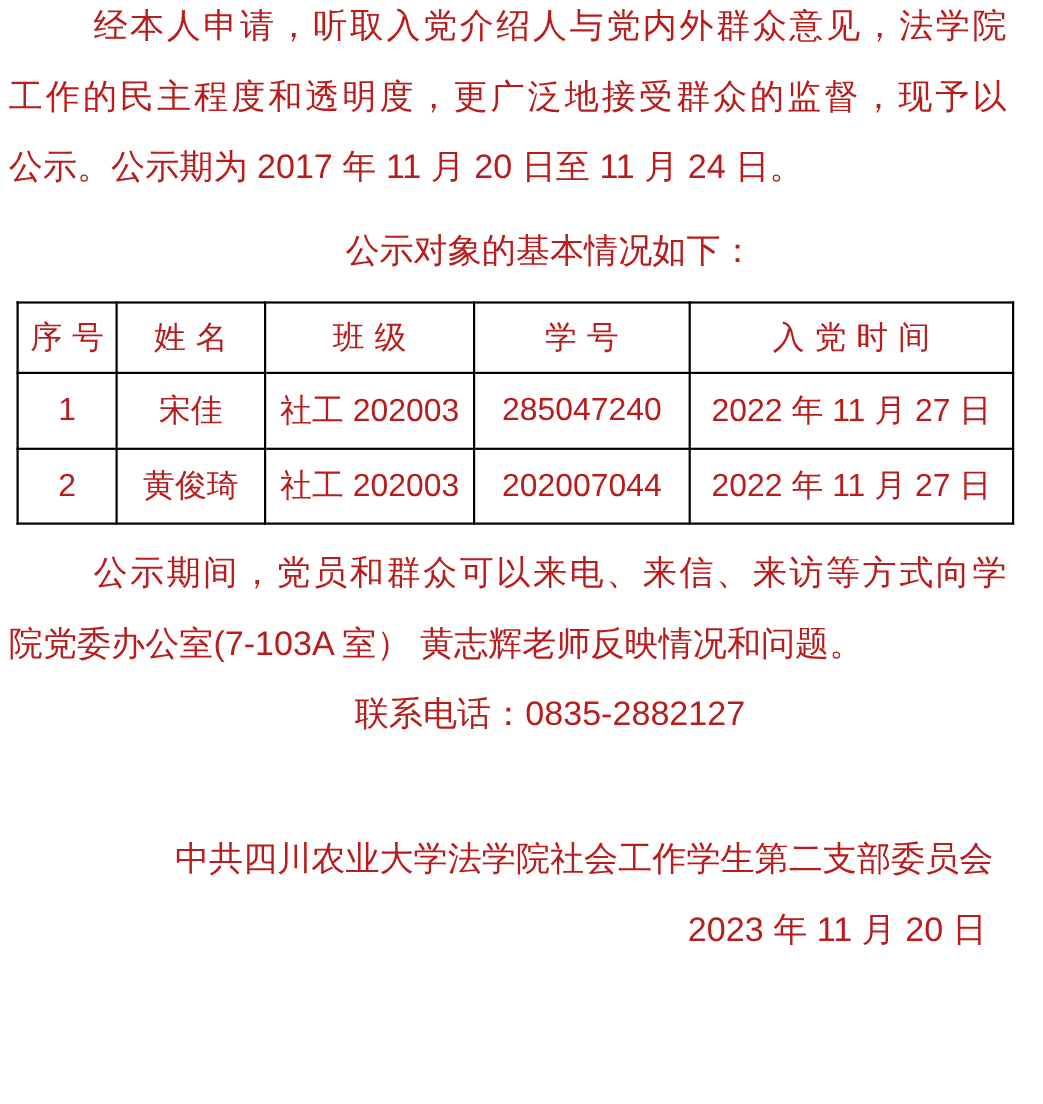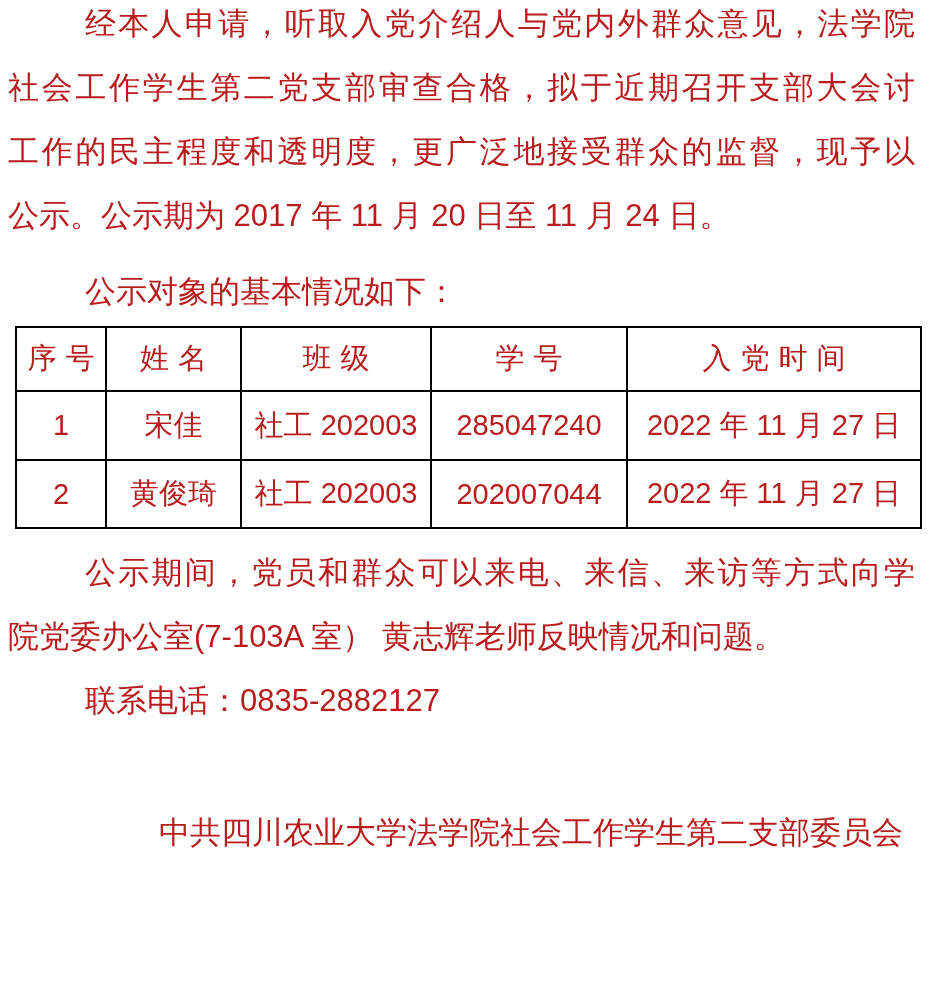--- a/index.html
+++ b/index.html
@@ -23,25 +23,25 @@
     font-size: 31px;
     line-height: 64px;
     height: 64px;
     white-space: nowrap;
   }
   .jline {
     white-space: normal;
     text-align: justify;
     text-align-last: justify;
   }
-  .indent { text-indent: 77px; }
+  .indent { text-indent: 77px; text-align: center; }
   .para2 { margin-top: 12px; }
 
   table.roster {
-    margin-top: 2px;
+    margin-top: 14px;
     margin-left: 7px;
     width: 905px;
     border-collapse: collapse;
     table-layout: fixed;
     padding-left: 32px;
   }
   table.roster th, table.roster td {
     border: 2px solid #000000;
     text-align: center;
     vertical-align: middle;
@@ -81,21 +81,20 @@
   }
 </style>
 </head>
 <body>
 
 <div class="page">
   <div class="content">
 
     <div class="para">
       <div class="line jline indent">经本人申请，听取入党介绍人与党内外群众意见，法学院</div>
-      <div class="line jline">社会工作学生第二党支部审查合格，拟于近期召开支部大会讨</div>
       <div class="line jline">工作的民主程度和透明度，更广泛地接受群众的监督，现予以</div>
       <div class="line">公示。公示期为 2017 年 11 月 20 日至 11 月 24 日。</div>
     </div>
 
     <div class="line indent para2">公示对象的基本情况如下：</div>
 
     <table class="roster">
       <colgroup>
         <col class="c1">
           <col class="c2">

